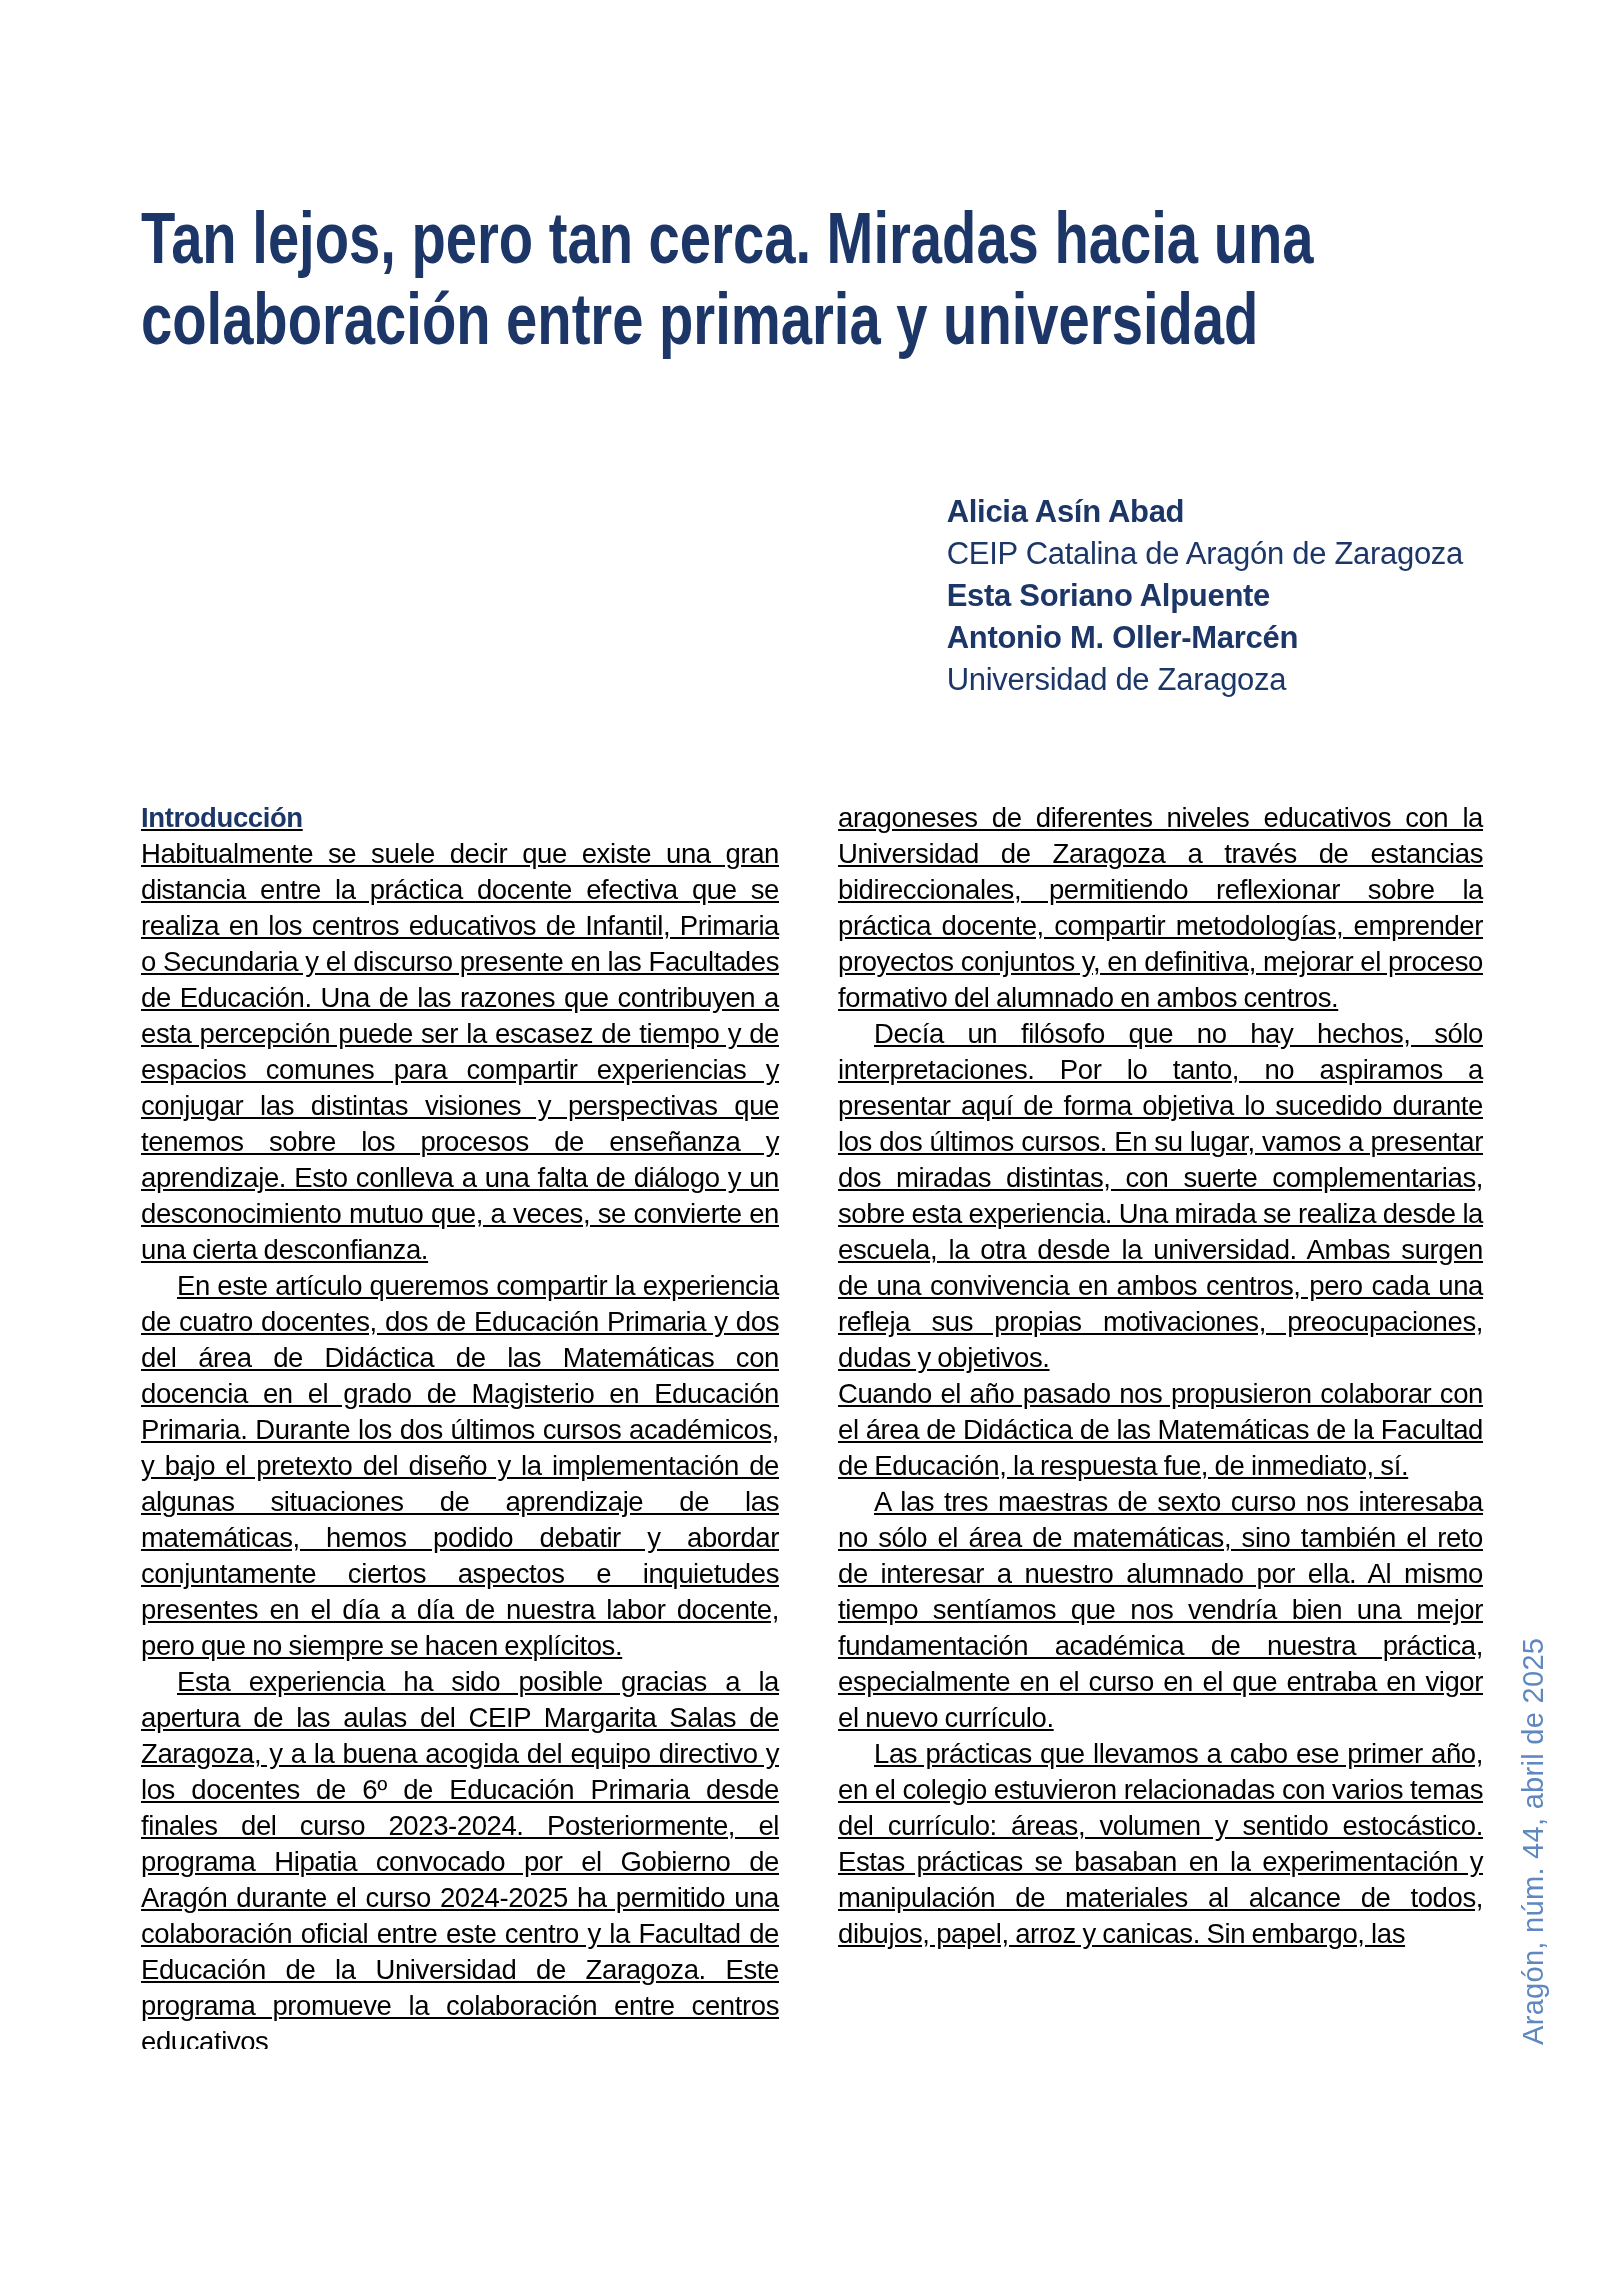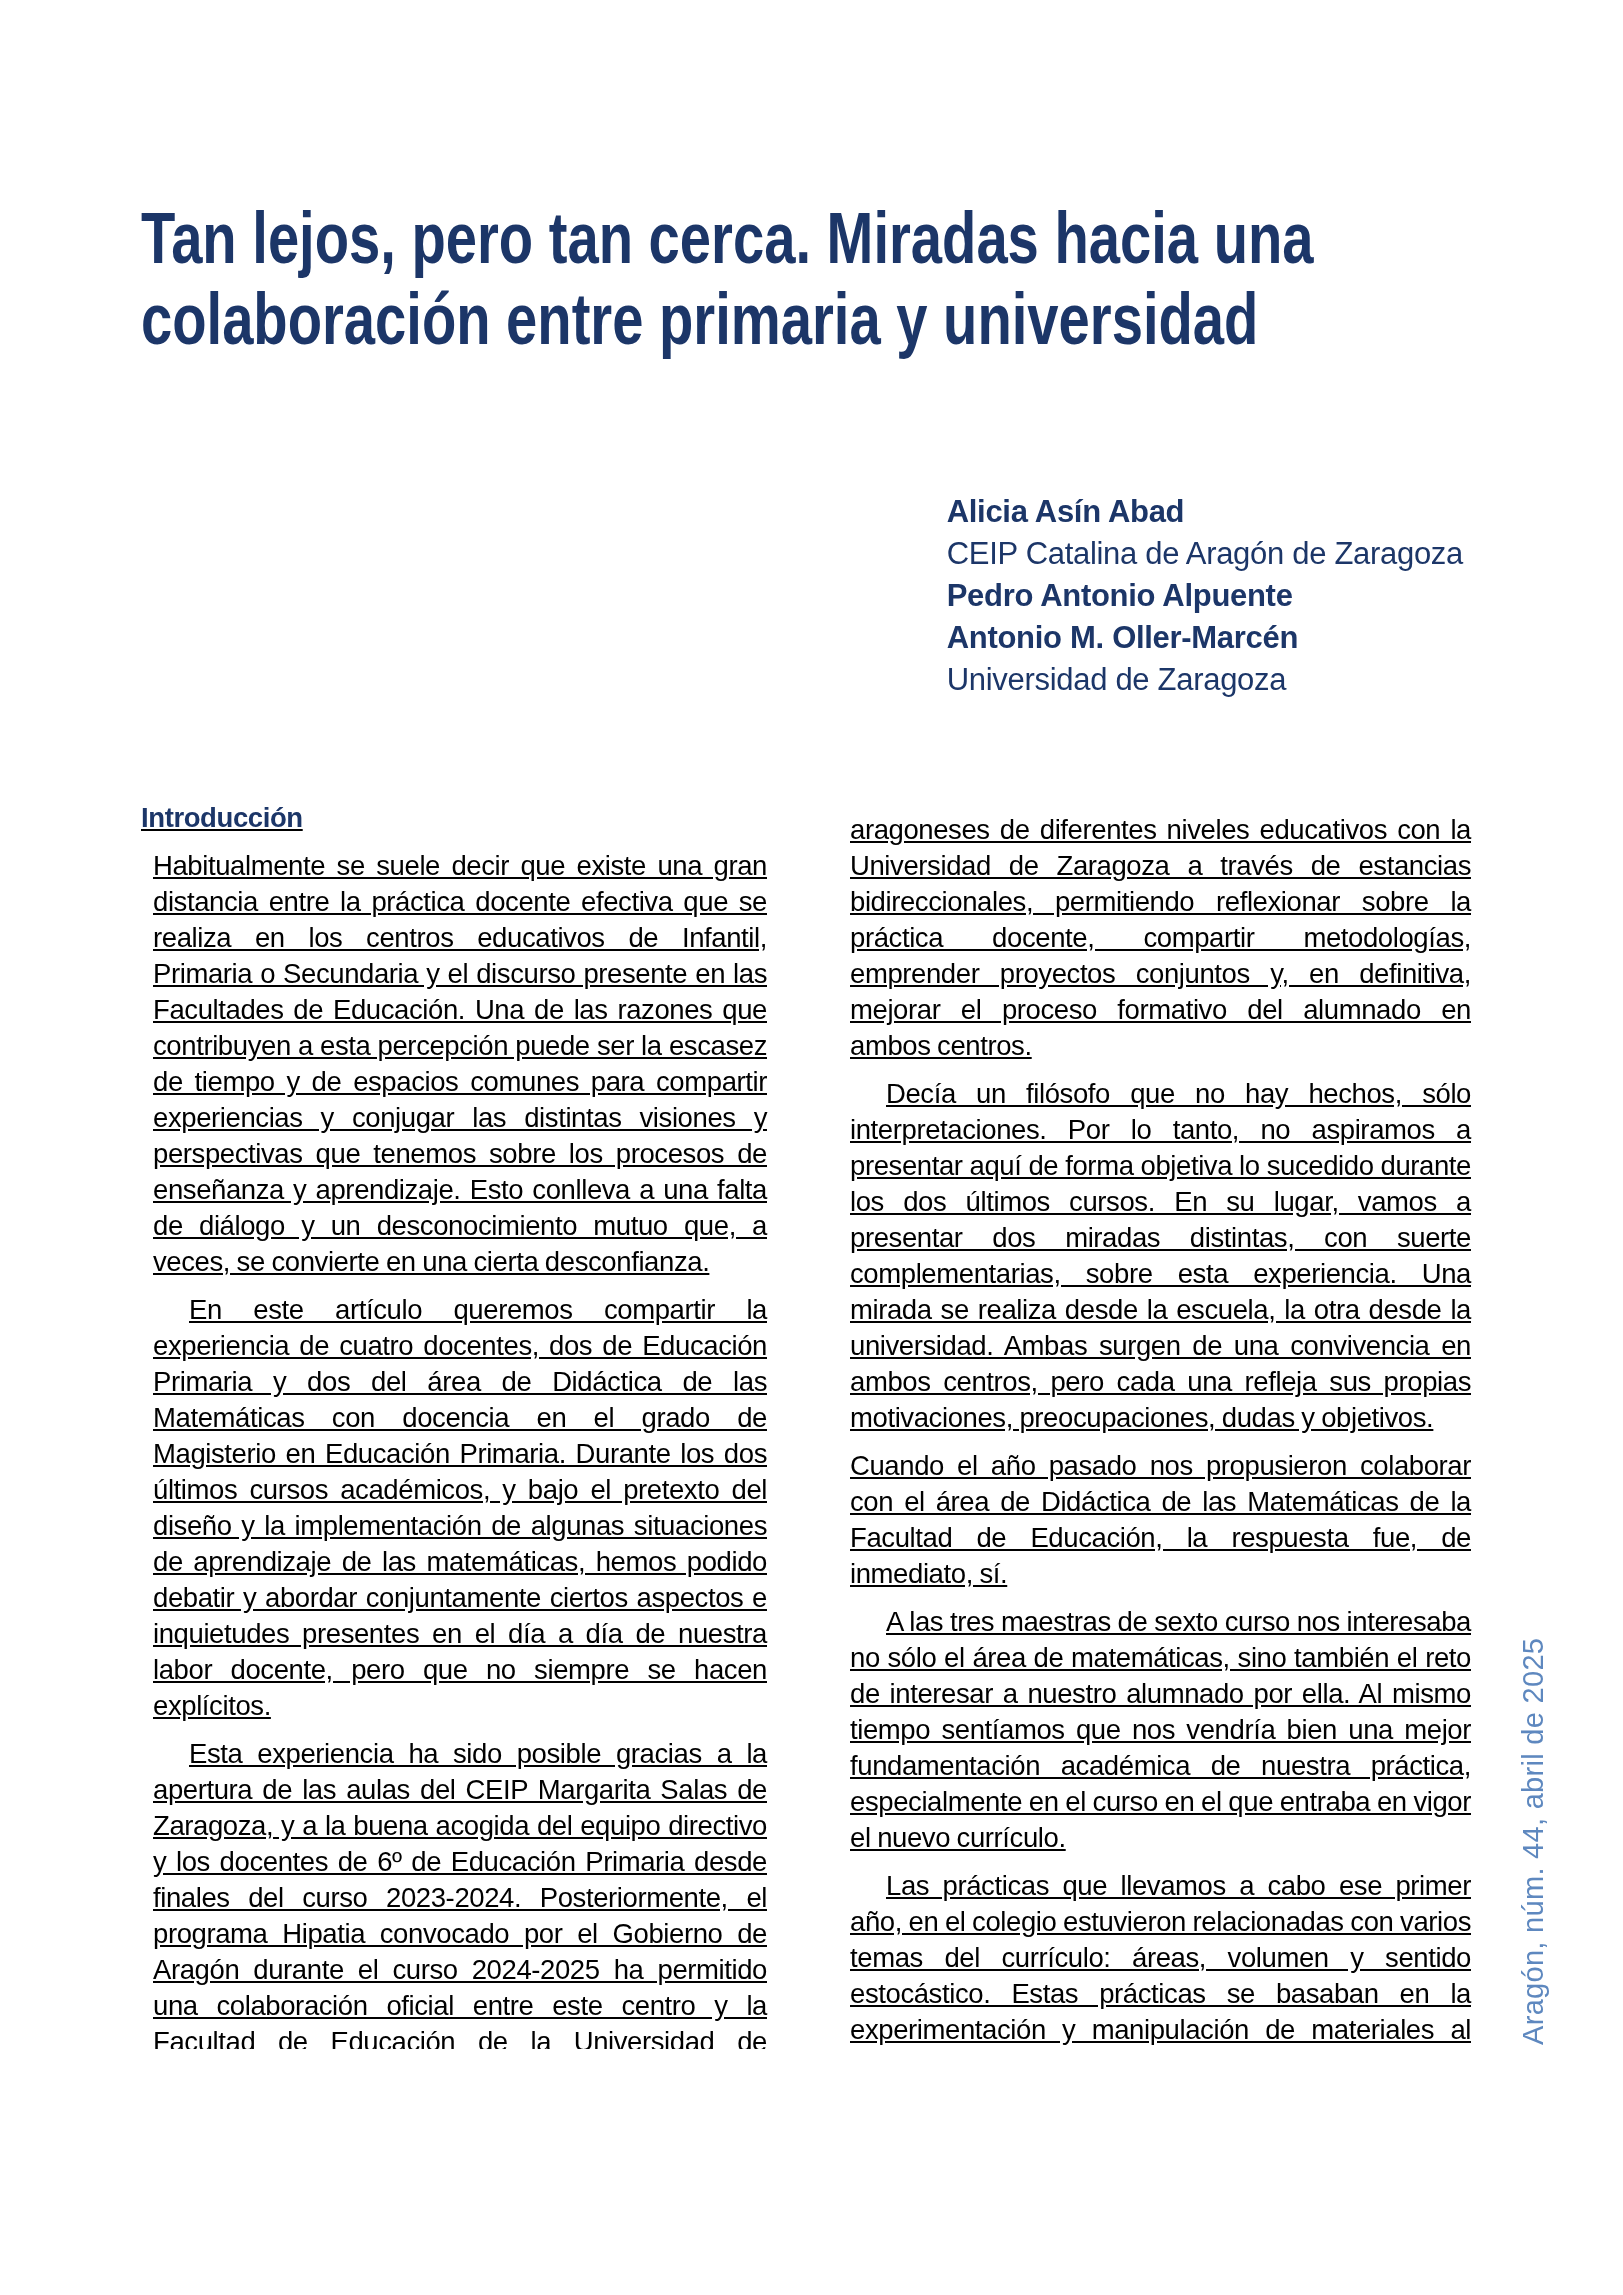--- a/index.html
+++ b/index.html
@@ -53,21 +53,21 @@
   }
   .col-left  { left: 141px;  width: 638px; }
   .col-right { left: 838px; width: 645px; }
   .section-heading {
     font-weight: bold;
     color: #1c3668;
     text-align: left;
   }
   .heading-gap { margin-top: 36px; }
   .body-p {
-    margin: 12px;
+    margin: 0;
     hyphens: auto;
     -webkit-hyphens: auto;
   }
   .indent { text-indent: 36px; }
   
   .sidebar-text {
     position: absolute;
     left: 1517px;
     top: 1613px;
     height: 524px;
@@ -101,21 +101,21 @@
 <div class="page" lang="es">
 
   <h1 class="title">
     <div class="title-line">Tan lejos, pero tan cerca. Miradas hacia una</div>
     <div class="title-line">colaboración entre primaria y universidad</div>
   </h1>
 
   <div class="authors">
     <div class="author-bold">Alicia Asín Abad</div>
     <div>CEIP Catalina de Aragón de Zaragoza</div>
-    <div class="author-bold">Pedro Antonio Alpuente</div>
+    <div class="author-bold">Esta Soriano Alpuente</div>
     <div class="author-bold">Antonio M. Oller-Marcén</div>
     <div>Universidad de Zaragoza</div>
   </div>
 
   <div class="col col-left">
     <div class="section-heading">Introducción</div>
     <p class="body-p">Habitualmente se suele decir que existe una gran distancia entre la práctica docente efectiva que se realiza en los centros educativos de Infantil, Primaria o Secundaria y el discurso presente en las Facultades de Educación. Una de las razones que contribuyen a esta percepción puede ser la escasez de tiempo y de espacios comunes para compartir experiencias y conjugar las distintas visiones y perspectivas que tenemos sobre los procesos de enseñanza y aprendizaje. Esto conlleva a una falta de diálogo y un desconocimiento mutuo que, a veces, se convierte en una cierta desconfianza.</p>
     <p class="body-p indent">En este artículo queremos compartir la experiencia de cuatro docentes, dos de Educación Primaria y dos del área de Didáctica de las Matemáticas con docencia en el grado de Magisterio en Educación Primaria. Durante los dos últimos cursos académicos, y bajo el pretexto del diseño y la implementación de algunas situaciones de aprendizaje de las matemáticas, hemos podido debatir y abordar conjuntamente ciertos aspectos e inquietudes presentes en el día a día de nuestra labor docente, pero que no siempre se hacen explícitos.</p>
     <p class="body-p indent">Esta experiencia ha sido posible gracias a la apertura de las aulas del CEIP Margarita Salas de Zaragoza, y a la buena acogida del equipo directivo y los docentes de 6º de Educación Primaria desde finales del curso 2023-2024. Posteriormente, el programa Hipatia convocado por el Gobierno de Aragón durante el curso 2024-2025 ha permitido una colaboración oficial entre este centro y la Facultad de Educación de la Universidad de Zaragoza. Este programa promueve la colaboración entre centros educativos</p>
   </div>

